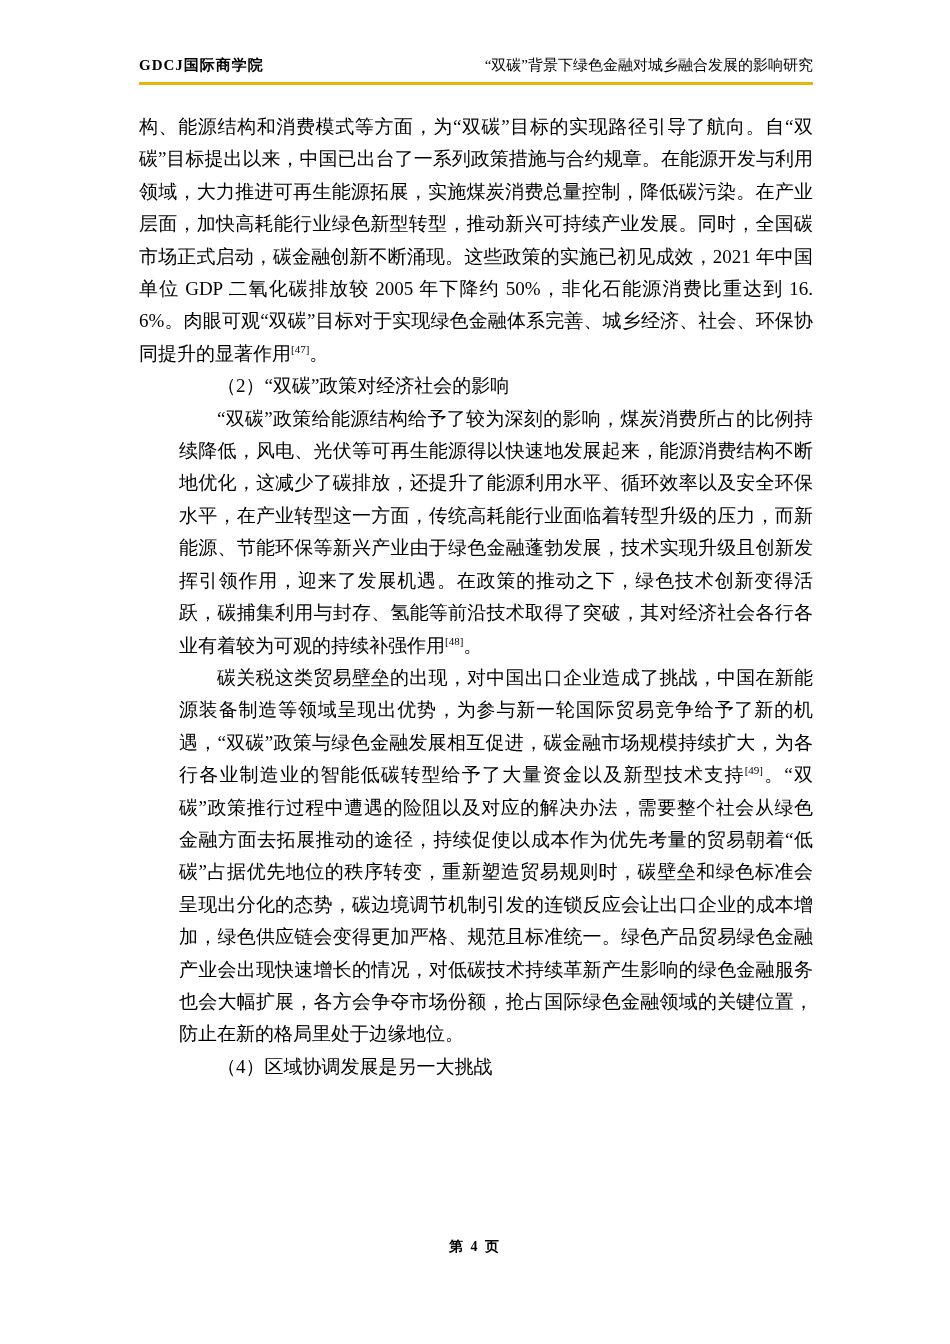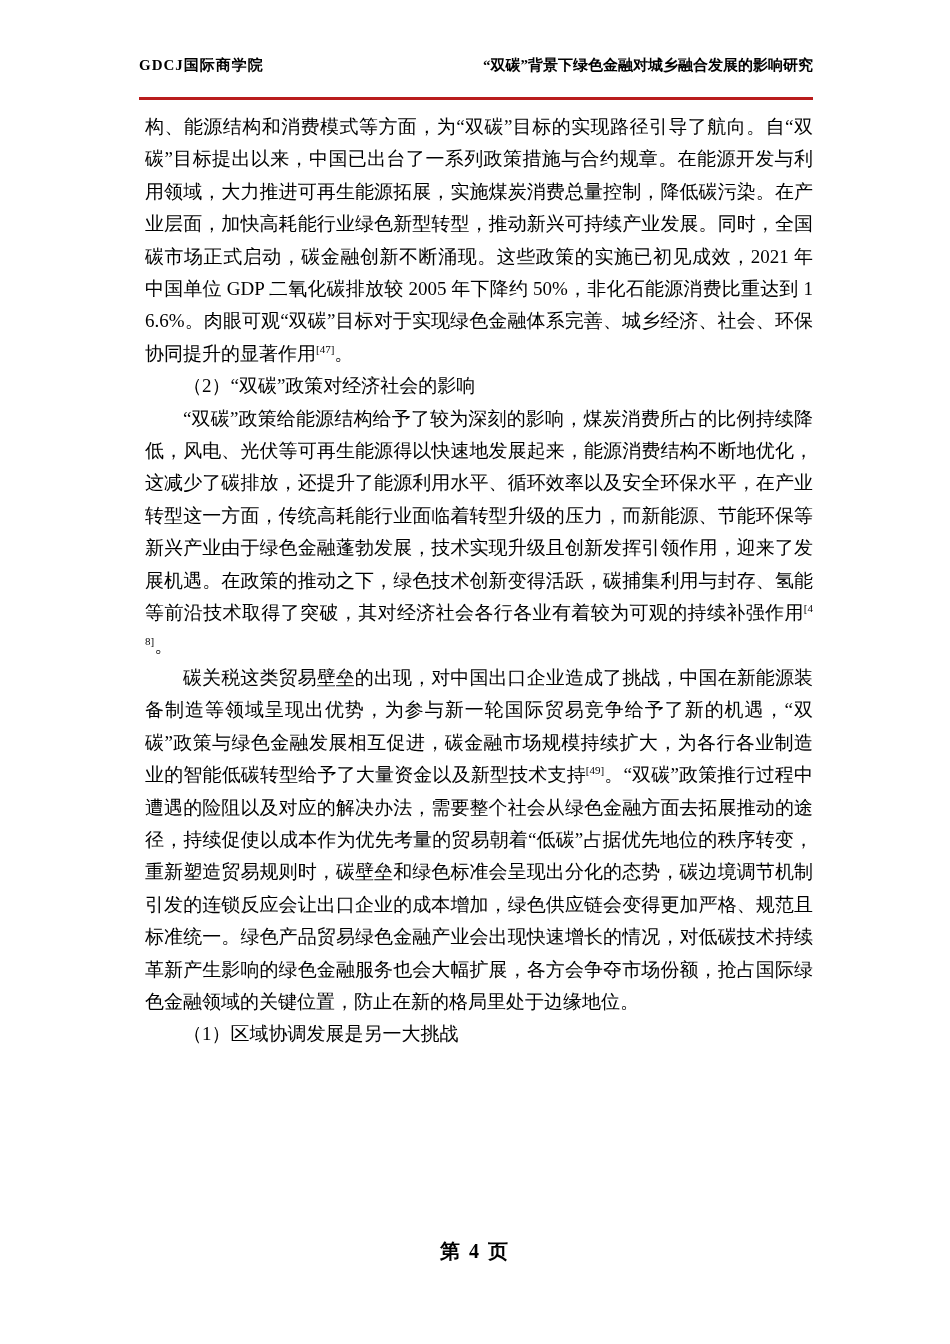--- a/index.html
+++ b/index.html
@@ -15,71 +15,71 @@
     overflow: hidden;
   }
   .header {
     position: absolute;
     left: 139px;
     right: 137px;
     top: 56px;
     display: flex;
     justify-content: space-between;
     align-items: flex-end;
-    border-bottom: 3px solid #b91c1c;
-    padding-bottom: 23px;
+    border-bottom: 3px solid #eab308;
+    padding-bottom: 8px;
     font-size: 15px;
     line-height: 18px;
     white-space: nowrap;
   }
   .header-left { font-weight: bold; letter-spacing: 1px; }
-  .header-right { font-weight: bold; }
+  .header-right { font-weight: normal; }
   .content {
     position: absolute;
-    left: 145px;
+    left: 139px;
     right: 137px;
     top: 111px;
     font-size: 19px;
     line-height: 32.4px;
     text-align: justify;
     word-break: break-all;
   }
   .para { margin: 0; }
-  .para.indent { text-indent: 2em; }
+  .para.indent { text-indent: 2em; margin-left: 40px; }
   .citation-ref {
     font-size: 11px;
     vertical-align: super;
     line-height: 0;
   }
   .footer {
     position: absolute;
     left: 0;
     right: 0;
     top: 1238px;
     text-align: center;
-    font-size: 20px;
+    font-size: 14px;
     font-weight: bold;
     letter-spacing: 2px;
   }
 </style>
 </head>
 <body>
 
 <div class="page">
 
   <div class="header">
     <span class="header-left">GDCJ国际商学院</span>
     <span class="header-right">“双碳”背景下绿色金融对城乡融合发展的影响研究</span>
   </div>
 
   <div class="content">
       <p class="para"><span>构、能源结构和消费模式等方面，为“双碳”目标的实现路径引导了航向。自“双碳”目标提出以来，中国已出台了一系列政策措施与合约规章。在能源开发与利用领域，大力推进可再生能源拓展，实施煤炭消费总量控制，降低碳污染。在产业层面，加快高耗能行业绿色新型转型，推动新兴可持续产业发展。同时，全国碳市场正式启动，碳金融创新不断涌现。这些政策的实施已初见成效，2021 年中国单位 GDP 二氧化碳排放较 2005 年下降约 50%，非化石能源消费比重达到 16.6%。肉眼可观“双碳”目标对于实现绿色金融体系完善、城乡经济、社会、环保协同提升的显著作用</span><sup class="citation-ref">[47]</sup><span>。</span></p>
       <p class="para indent"><span>（2）“双碳”政策对经济社会的影响</span></p>
       <p class="para indent"><span>“双碳”政策给能源结构给予了较为深刻的影响，煤炭消费所占的比例持续降低，风电、光伏等可再生能源得以快速地发展起来，能源消费结构不断地优化，这减少了碳排放，还提升了能源利用水平、循环效率以及安全环保水平，在产业转型这一方面，传统高耗能行业面临着转型升级的压力，而新能源、节能环保等新兴产业由于绿色金融蓬勃发展，技术实现升级且创新发挥引领作用，迎来了发展机遇。在政策的推动之下，绿色技术创新变得活跃，碳捕集利用与封存、氢能等前沿技术取得了突破，其对经济社会各行各业有着较为可观的持续补强作用</span><sup class="citation-ref">[48]</sup><span>。</span></p>
       <p class="para indent"><span>碳关税这类贸易壁垒的出现，对中国出口企业造成了挑战，中国在新能源装备制造等领域呈现出优势，为参与新一轮国际贸易竞争给予了新的机遇，“双碳”政策与绿色金融发展相互促进，碳金融市场规模持续扩大，为各行各业制造业的智能低碳转型给予了大量资金以及新型技术支持</span><sup class="citation-ref">[49]</sup><span>。“双碳”政策推行过程中遭遇的险阻以及对应的解决办法，需要整个社会从绿色金融方面去拓展推动的途径，持续促使以成本作为优先考量的贸易朝着“低碳”占据优先地位的秩序转变，重新塑造贸易规则时，碳壁垒和绿色标准会呈现出分化的态势，碳边境调节机制引发的连锁反应会让出口企业的成本增加，绿色供应链会变得更加严格、规范且标准统一。绿色产品贸易绿色金融产业会出现快速增长的情况，对低碳技术持续革新产生影响的绿色金融服务也会大幅扩展，各方会争夺市场份额，抢占国际绿色金融领域的关键位置，防止在新的格局里处于边缘地位。</span></p>
-      <p class="para indent"><span>（1）区域协调发展是另一大挑战</span></p>
+      <p class="para indent"><span>（4）区域协调发展是另一大挑战</span></p>
     </div>
 
   <div class="footer">
     <span>第 4 页</span>
   </div>
 
 </div>
 
 </body></html>

